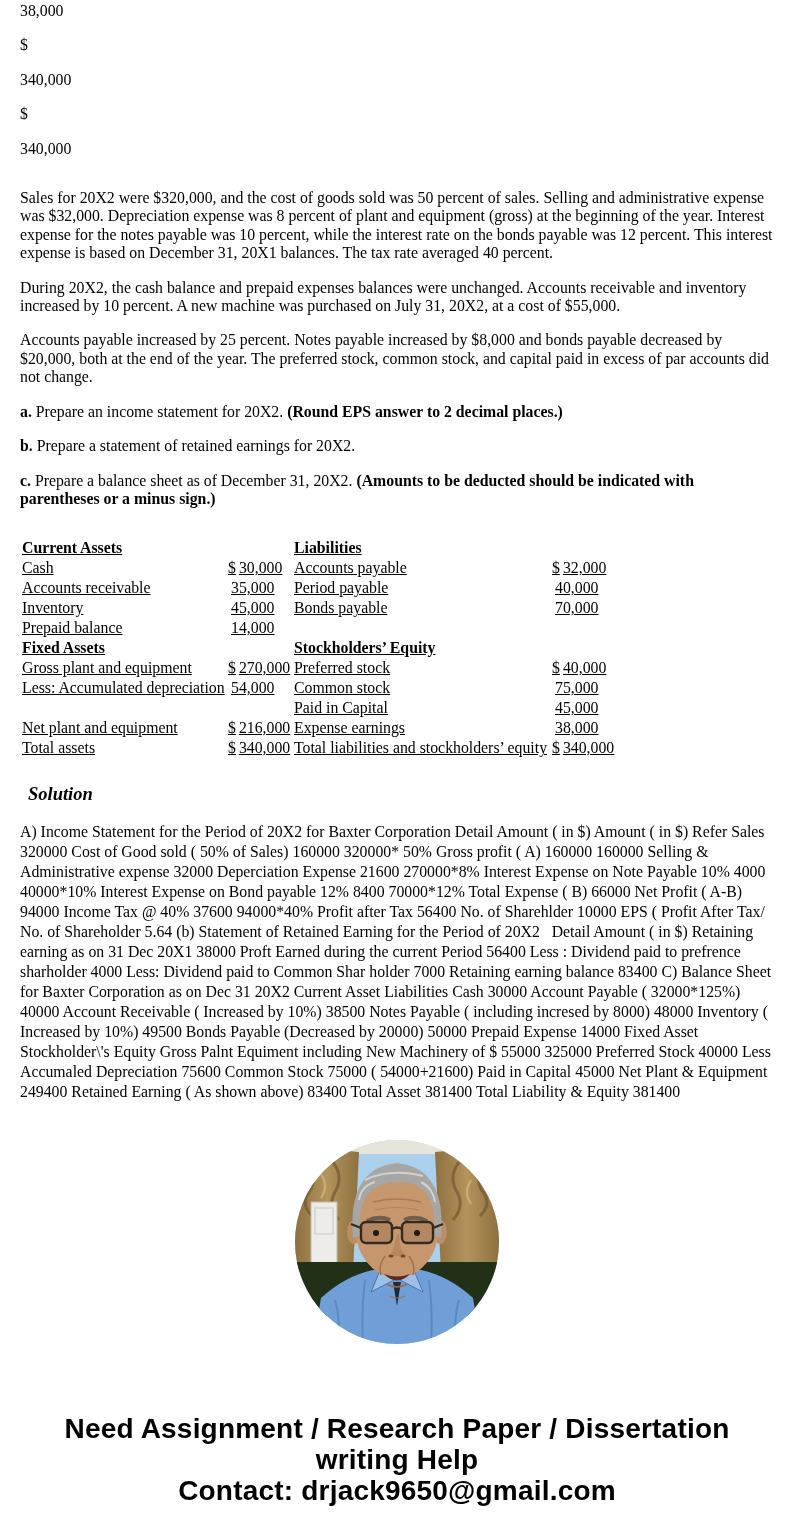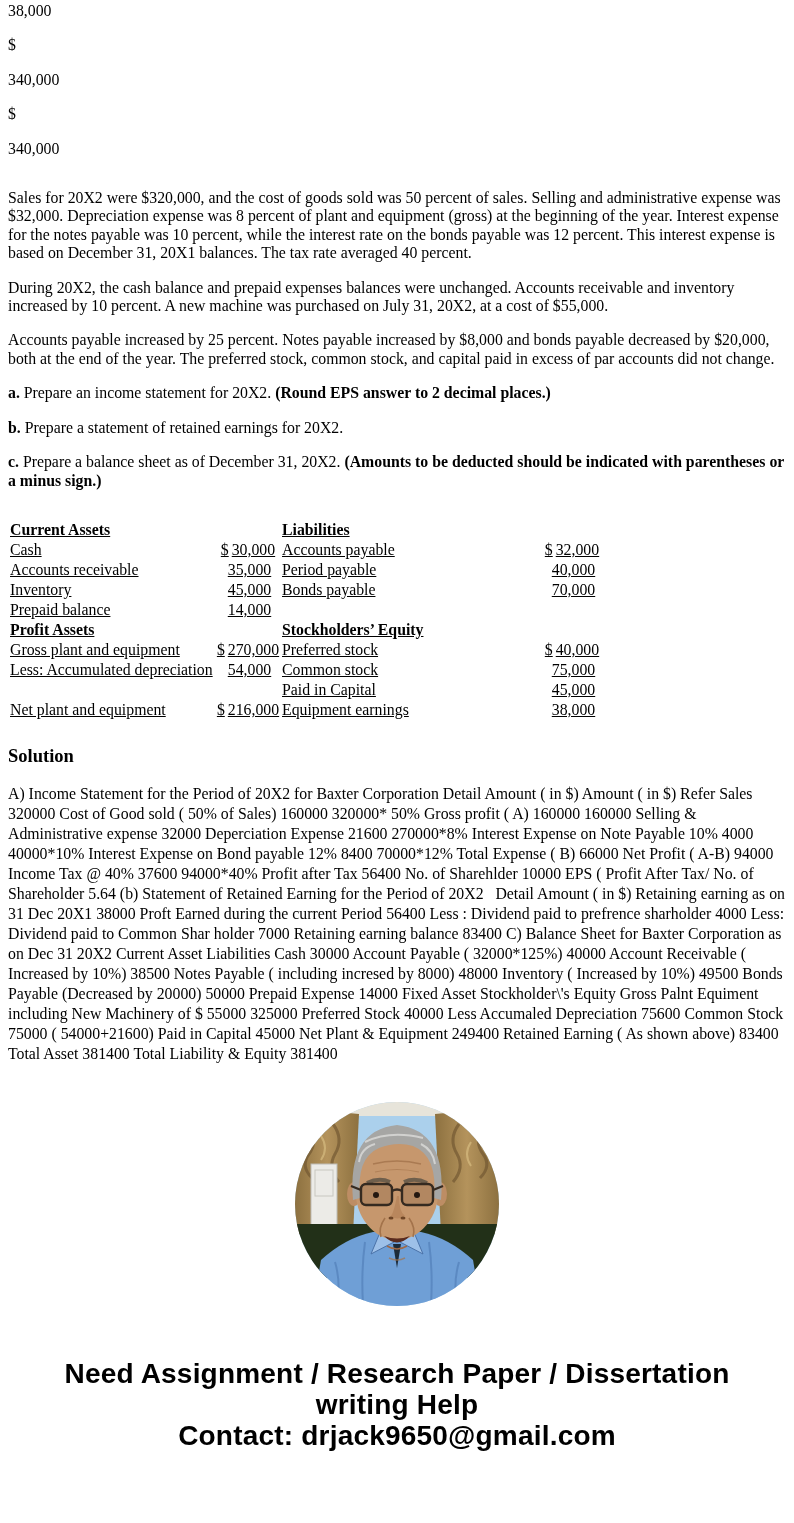--- a/index.html
+++ b/index.html
@@ -2,21 +2,21 @@
 <html><head>
 <meta charset="utf-8">
 <style>
   html, body { margin: 0; padding: 0; background: #ffffff; }
   body {
     width: 794px; height: 1523px; overflow: hidden;
     color: #000;
     font-family: "Liberation Serif", serif;
     font-size: 15.8px;
   }
-  .page { padding: 0 8px; }
+  .page { padding: 0 20px; }
 
   
   .top-values p { margin: 16px 0; line-height: 18.4px; }
   .top-values p:first-child { margin-top: 2px; }
 
   
   p.para { margin: 16px 0; line-height: 18.4px; }
   p.para.first { margin-top: 31px; }
   p.task b { font-weight: bold; }
 
@@ -28,36 +28,37 @@
     width: 596px;
   }
   .bs td {
     padding: 0 0 0 2px;
     line-height: 20px;
     white-space: nowrap;
     overflow: visible;
     vertical-align: top;
     text-decoration: underline;
   }
-  .bs td.amt { text-align: center; padding-left: 0; }
+  .bs td.amt { text-align: left; padding-left: 0; }
   .bs .cur { padding-right: 3px; }
   .bs td.bold { font-weight: bold; }
 
   h2.solution {
-    margin: 26px 0 17px;
+    margin: 26px 8px 17px;
     font-size: 18.5px;
     line-height: 21px;
     font-weight: bold;
+    font-style: italic;
   }
   p.sol { margin: 0; line-height: 20px; white-space: pre-wrap; }
 
   .photo-wrap { margin-top: 38px; display: flex; justify-content: center; }
 
   .footer {
-    margin-top: 52px;
+    margin-top: 69px;
     text-align: center;
     font-family: "Liberation Sans", sans-serif;
     font-weight: 700;
     font-size: 28px;
     line-height: 31px;
     letter-spacing: 0.2px;
   }
 </style>
 </head>
 <body>
@@ -112,21 +113,21 @@
         <td class="lbl">Bonds payable</td>
         <td class="amt"><span class="cur"></span><span>70,000</span></td>
       </tr>
       <tr>
         <td class="lbl">Prepaid balance</td>
         <td class="amt"><span class="cur"></span><span>14,000</span></td>
         <td class="lbl"></td>
         <td class="amt"><span class="cur"></span><span></span></td>
       </tr>
       <tr>
-        <td class="lbl bold">Profit Assets</td>
+        <td class="lbl bold">Fixed Assets</td>
         <td class="amt"><span class="cur"></span><span></span></td>
         <td class="lbl bold">Stockholders’ Equity</td>
         <td class="amt"><span class="cur"></span><span></span></td>
       </tr>
       <tr>
         <td class="lbl">Gross plant and equipment</td>
         <td class="amt"><span class="cur">$</span><span>270,000</span></td>
         <td class="lbl">Preferred stock</td>
         <td class="amt"><span class="cur">$</span><span>40,000</span></td>
       </tr>
@@ -138,22 +139,28 @@
       </tr>
       <tr>
         <td class="lbl"></td>
         <td class="amt"><span class="cur"></span><span></span></td>
         <td class="lbl">Paid in Capital</td>
         <td class="amt"><span class="cur"></span><span>45,000</span></td>
       </tr>
       <tr>
         <td class="lbl">Net plant and equipment</td>
         <td class="amt"><span class="cur">$</span><span>216,000</span></td>
-        <td class="lbl">Equipment earnings</td>
+        <td class="lbl">Expense earnings</td>
         <td class="amt"><span class="cur"></span><span>38,000</span></td>
+      </tr>
+      <tr>
+        <td class="lbl">Total assets</td>
+        <td class="amt"><span class="cur">$</span><span>340,000</span></td>
+        <td class="lbl">Total liabilities and stockholders’ equity</td>
+        <td class="amt"><span class="cur">$</span><span>340,000</span></td>
       </tr>
     </tbody>
   </table>
 
   <h2 class="solution">Solution</h2>
   <p class="sol">A) Income Statement for the Period of 20X2 for Baxter Corporation Detail Amount ( in $) Amount ( in $) Refer Sales 320000 Cost of Good sold ( 50% of Sales) 160000 320000* 50% Gross profit ( A) 160000 160000 Selling &amp; Administrative expense 32000 Deperciation Expense 21600 270000*8% Interest Expense on Note Payable 10% 4000 40000*10% Interest Expense on Bond payable 12% 8400 70000*12% Total Expense ( B) 66000 Net Profit ( A-B) 94000 Income Tax @ 40% 37600 94000*40% Profit after Tax 56400 No. of Sharehlder 10000 EPS ( Profit After Tax/ No. of Shareholder 5.64 (b) Statement of Retained Earning for the Period of 20X2   Detail Amount ( in $) Retaining earning as on 31 Dec 20X1 38000 Proft Earned during the current Period 56400 Less : Dividend paid to prefrence sharholder 4000 Less: Dividend paid to Common Shar holder 7000 Retaining earning balance 83400 C) Balance Sheet for Baxter Corporation as on Dec 31 20X2 Current Asset Liabilities Cash 30000 Account Payable ( 32000*125%) 40000 Account Receivable ( Increased by 10%) 38500 Notes Payable ( including incresed by 8000) 48000 Inventory ( Increased by 10%) 49500 Bonds Payable (Decreased by 20000) 50000 Prepaid Expense 14000 Fixed Asset Stockholder\'s Equity Gross Palnt Equiment including New Machinery of $ 55000 325000 Preferred Stock 40000 Less Accumaled Depreciation 75600 Common Stock 75000 ( 54000+21600) Paid in Capital 45000 Net Plant &amp; Equipment 249400 Retained Earning ( As shown above) 83400 Total Asset 381400 Total Liability &amp; Equity 381400</p>
 
   <div class="photo-wrap">
     <svg width="204" height="204" viewBox="0 0 204 204" role="img">
       <defs>

